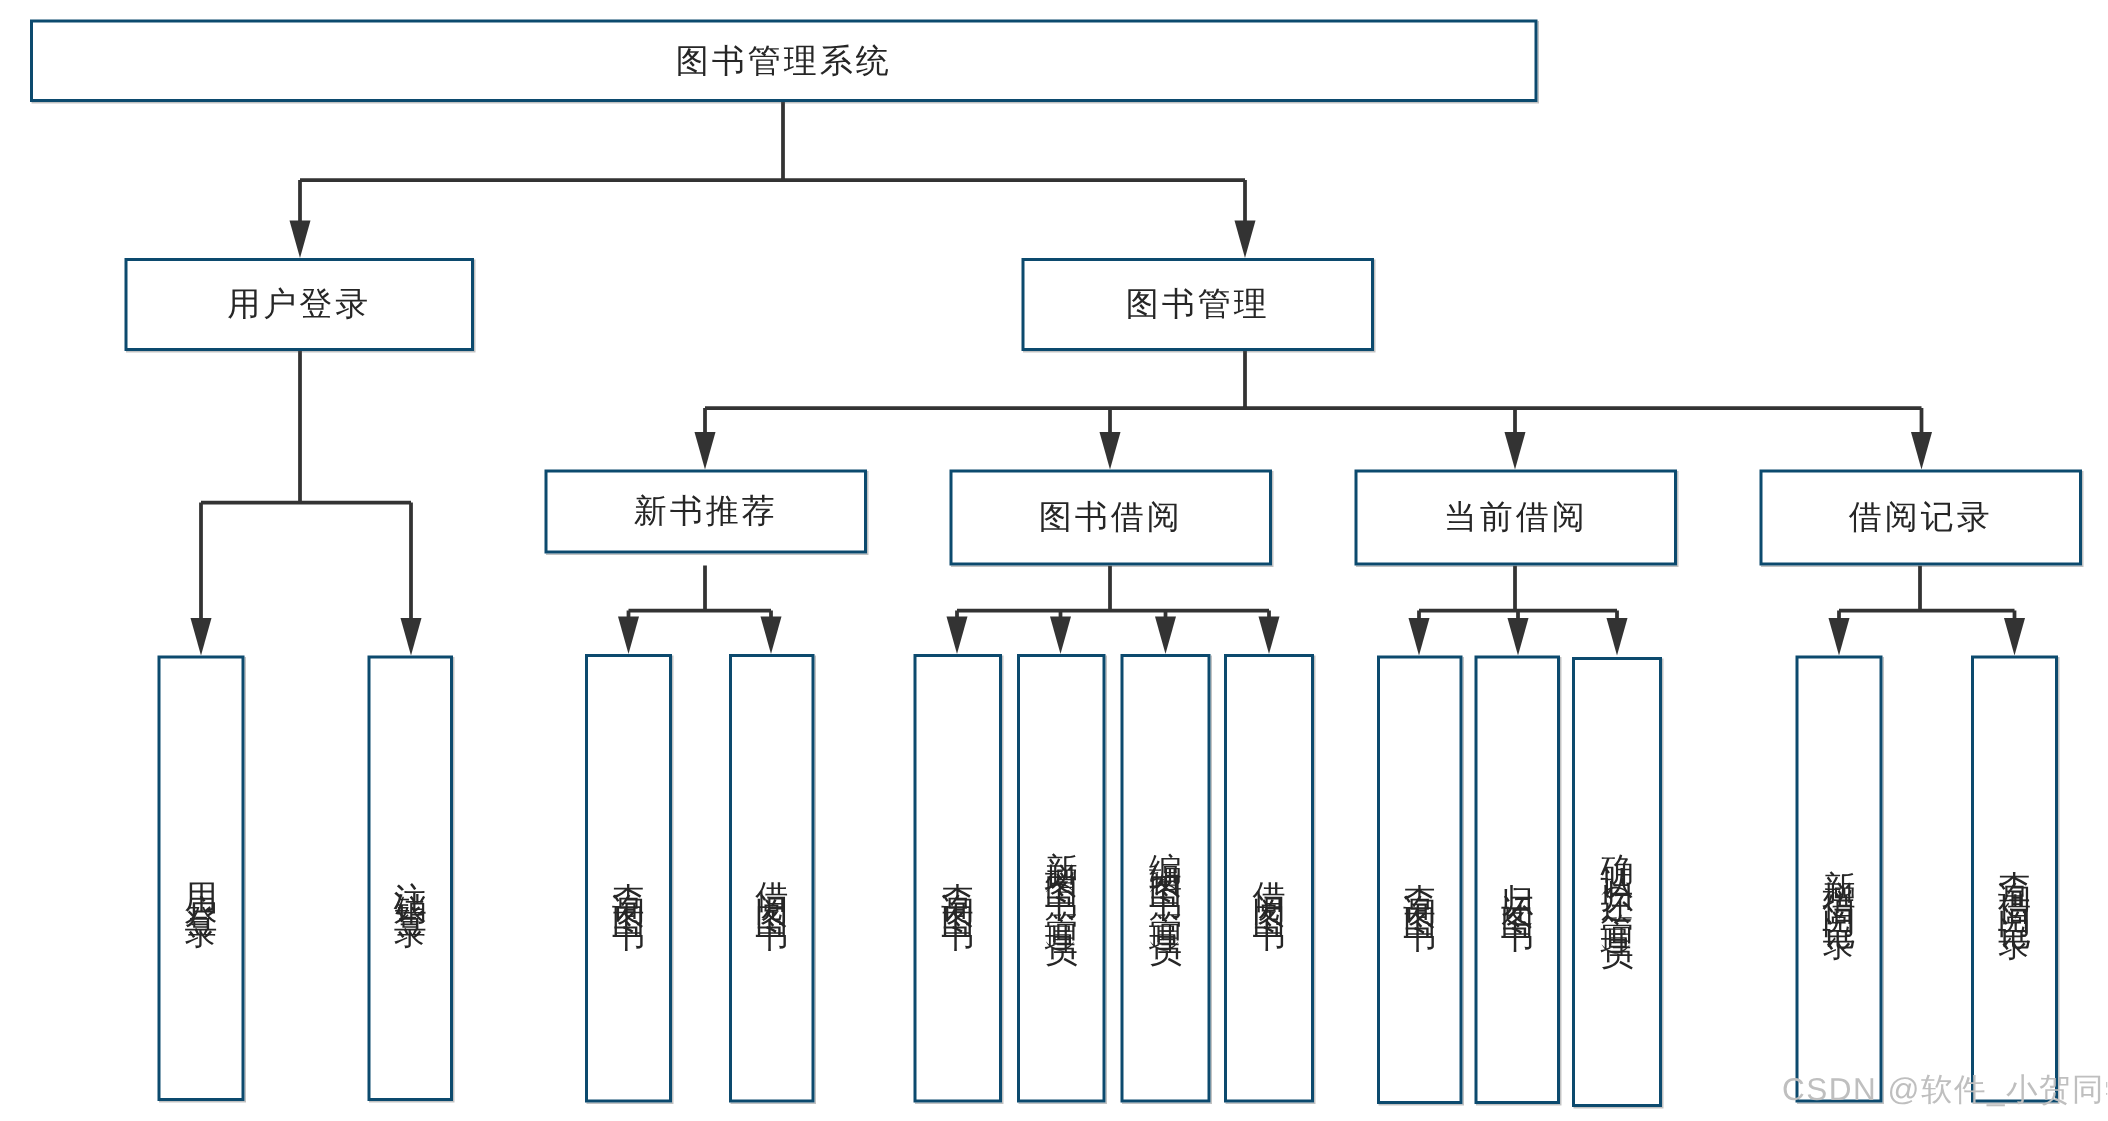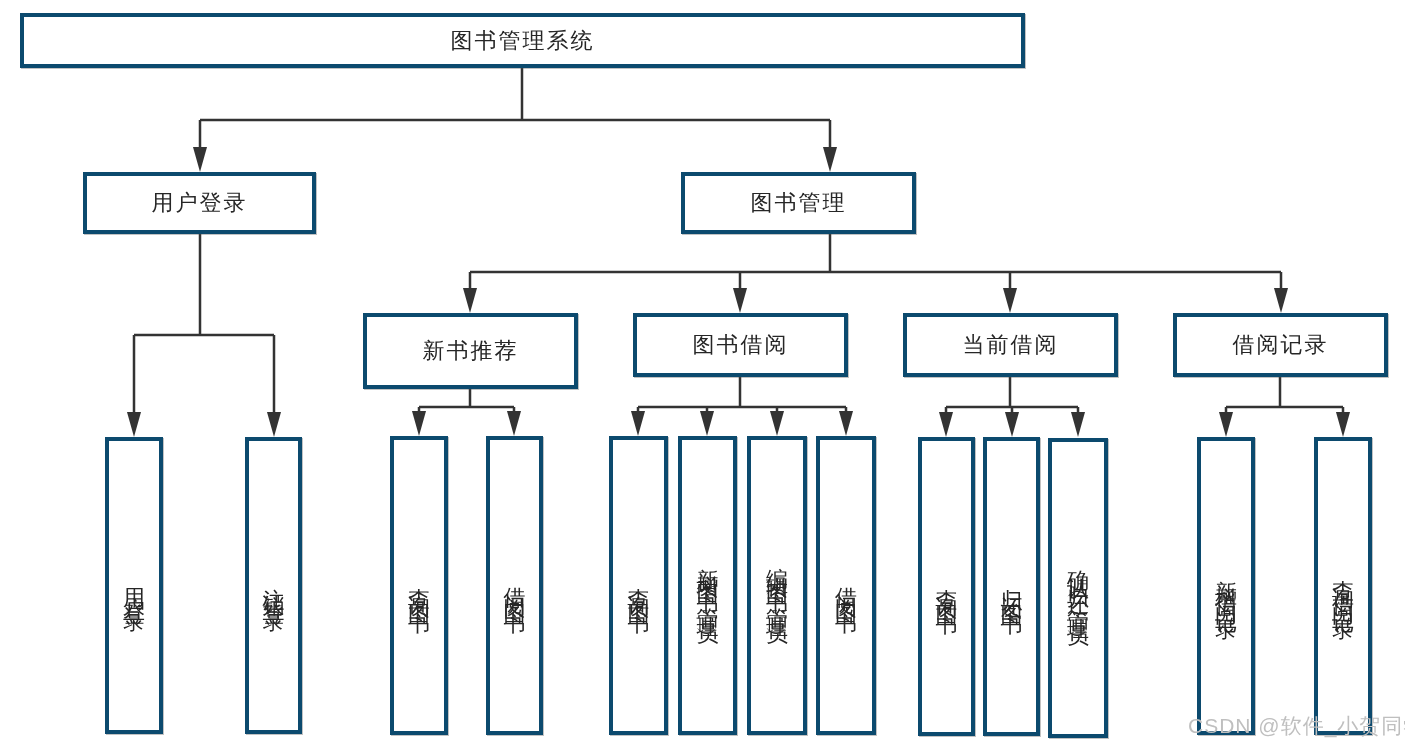--- a/index.html
+++ b/index.html
@@ -17,21 +17,21 @@
   }
   #connectors {
     position: absolute;
     left: 0;
     top: 0;
   }
   .node {
     position: absolute;
     box-sizing: border-box;
     background: #ffffff;
-    border: 4px solid #0c4a6e;
+    border: 2px solid #0c4a6e;
     color: #262626;
     display: flex;
     align-items: center;
     justify-content: center;
     box-shadow: 1px 1px 0 rgba(80,80,80,0.35);
   }
   .hnode {
     font-size: 22px;
     letter-spacing: 2px;
     white-space: nowrap;
@@ -89,21 +89,21 @@
       <polygon points="1219,412 1233,412 1226,437"></polygon>
       <polygon points="1336,412 1350,412 1343,437"></polygon>
     </g>
   </svg>
 
   <div class="node hnode" style="left:20px; top:13px; width:1005px; height:55px;">图书管理系统</div>
 
   <div class="node hnode" style="left:83px; top:172px; width:233px; height:62px;">用户登录</div>
   <div class="node hnode" style="left:681px; top:172px; width:235px; height:62px;">图书管理</div>
 
-  <div class="node hnode" style="left:363px; top:313px; width:215px; height:76px;">新书推荐</div>
+  <div class="node hnode" style="left:363px; top:313px; width:215px; height:56px;">新书推荐</div>
   <div class="node hnode" style="left:633px; top:313px; width:215px; height:64px;">图书借阅</div>
   <div class="node hnode" style="left:903px; top:313px; width:215px; height:64px;">当前借阅</div>
   <div class="node hnode" style="left:1173px; top:313px; width:215px; height:64px;">借阅记录</div>
 
   <div class="node vnode" style="left:105px; top:437px; width:58px; height:297px;">用户登录</div>
   <div class="node vnode" style="left:245px; top:437px; width:57px; height:297px;">注销登录</div>
 
   <div class="node vnode" style="left:390px; top:436px; width:58px; height:299px;">查询图书</div>
   <div class="node vnode" style="left:486px; top:436px; width:57px; height:299px;">借阅图书</div>
 

